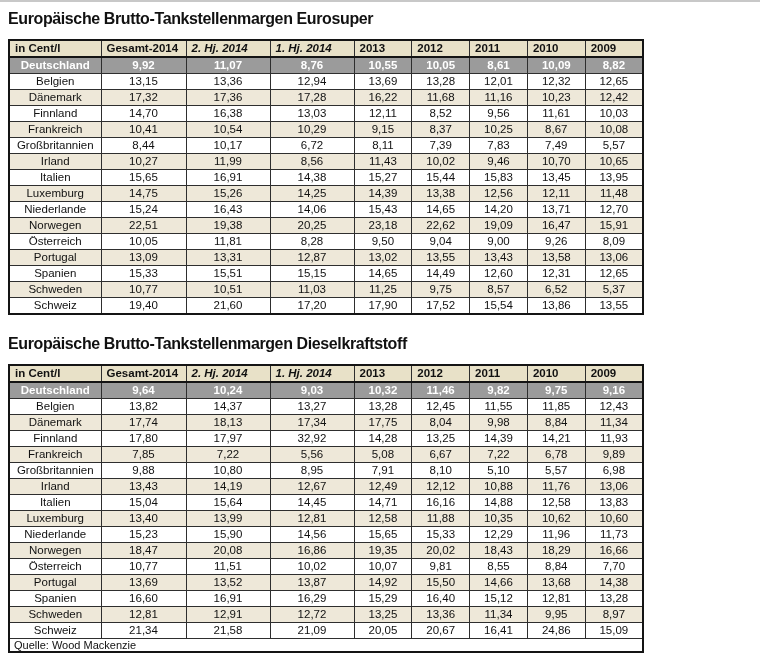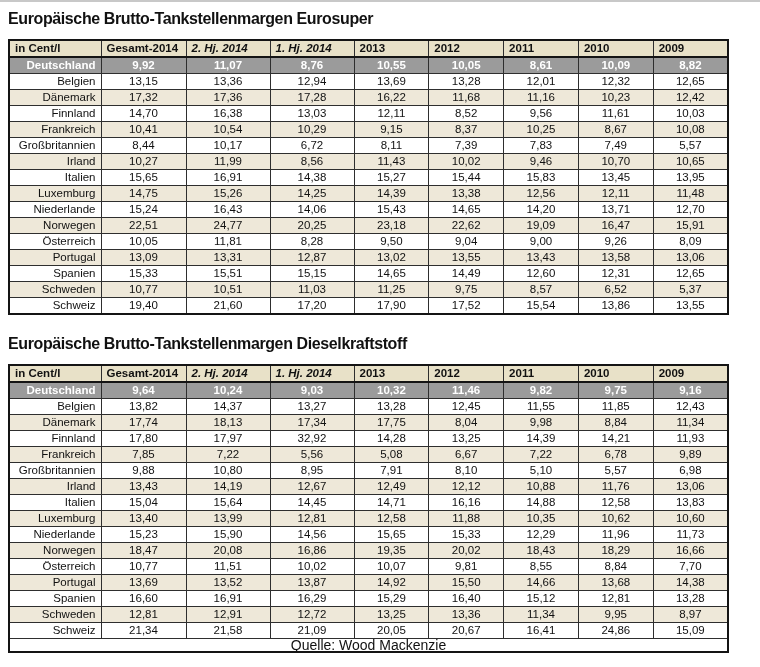--- a/index.html
+++ b/index.html
@@ -21,44 +21,44 @@
   }
   .page{position:relative;width:760px;height:667px;}
   .top-rule{position:absolute;top:0;left:0;width:760px;height:2px;background:var(--top-rule);}
   .table-title{
     margin:0 0 0 8px;font-size:17px;font-weight:bold;line-height:20px;
     letter-spacing:-0.4px;transform:scaleX(0.94);transform-origin:left center;white-space:nowrap;
   }
   .section-1 .table-title{padding-top:9px;}
   .section-2 .table-title{padding-top:19px;}
   table.margins{
-    border-collapse:collapse;table-layout:fixed;width:721px;margin:10px 0 0 8px;
+    border-collapse:collapse;table-layout:fixed;width:636px;margin:10px 0 0 8px;
     border:2px solid var(--outer-border);
   }
   th,td{
     border:1px solid var(--border);
     font-size:11.5px;line-height:13px;padding:1px 5px;
     white-space:nowrap;overflow:hidden;
   }
   thead th{
     background:var(--header-bg);font-weight:bold;text-align:left;
     height:17px;border-bottom:2px solid var(--outer-border);
   }
   thead th.unit{text-align:left;width:92px;}
   thead th:nth-child(2){width:85px;}
   thead th:nth-child(3),thead th:nth-child(4){width:84px;font-style:italic;}
   tbody td{text-align:center;height:15.6px;}
-  tbody td.label{text-align:right;}
+  tbody td.label{text-align:center;}
   tbody tr{background:var(--row-bg);}
   tbody tr:nth-child(odd){background:var(--row-alt-bg);}
   tbody tr.highlight{background:var(--highlight-bg);}
   tbody tr.highlight td{color:var(--highlight-text);font-weight:bold;}
   tbody tr.source-row{background:var(--row-bg);}
   tbody td.source{
-    font-size:14px;line-height:10px;height:12px;text-align:center;
+    font-size:11px;line-height:10px;height:12px;text-align:left;
     font-weight:normal;padding:1px 4px;
   }
 </style>
 </head>
 <body>
 
 <div class="page">
   <div class="top-rule"></div>
 
   <section class="section-1">
@@ -184,21 +184,21 @@
             <td>14,06</td>
             <td>15,43</td>
             <td>14,65</td>
             <td>14,20</td>
             <td>13,71</td>
             <td>12,70</td>
           </tr>
           <tr>
             <td class="label">Norwegen</td>
             <td>22,51</td>
-            <td>24,77</td>
+            <td>19,38</td>
             <td>20,25</td>
             <td>23,18</td>
             <td>22,62</td>
             <td>19,09</td>
             <td>16,47</td>
             <td>15,91</td>
           </tr>
           <tr>
             <td class="label">Österreich</td>
             <td>10,05</td>

